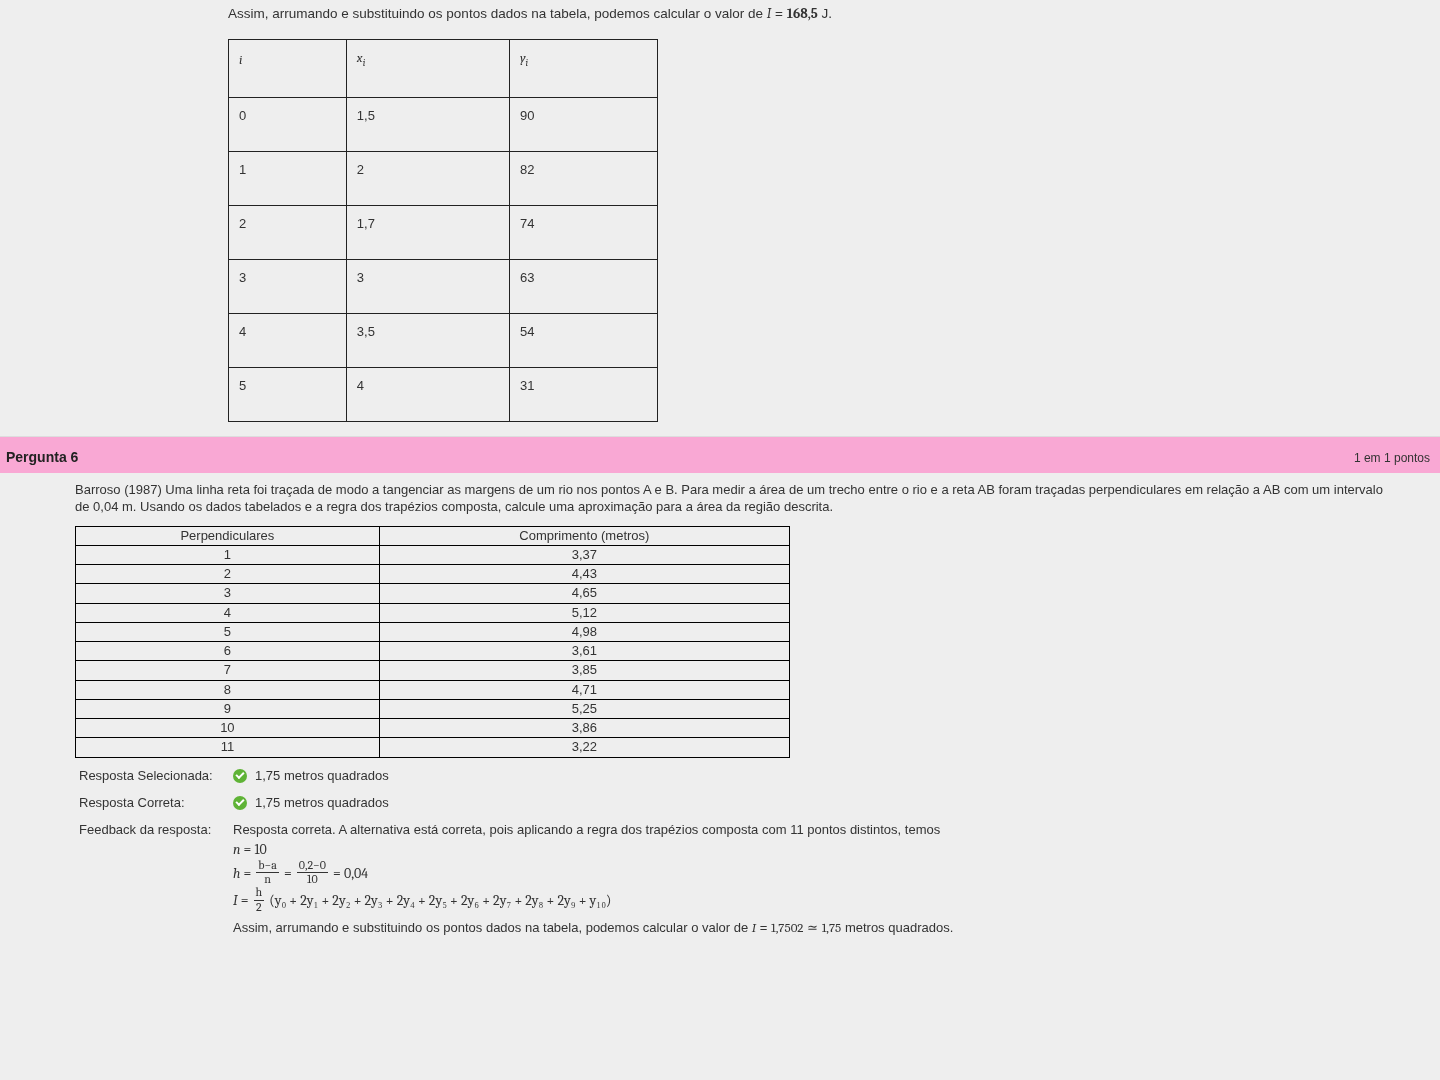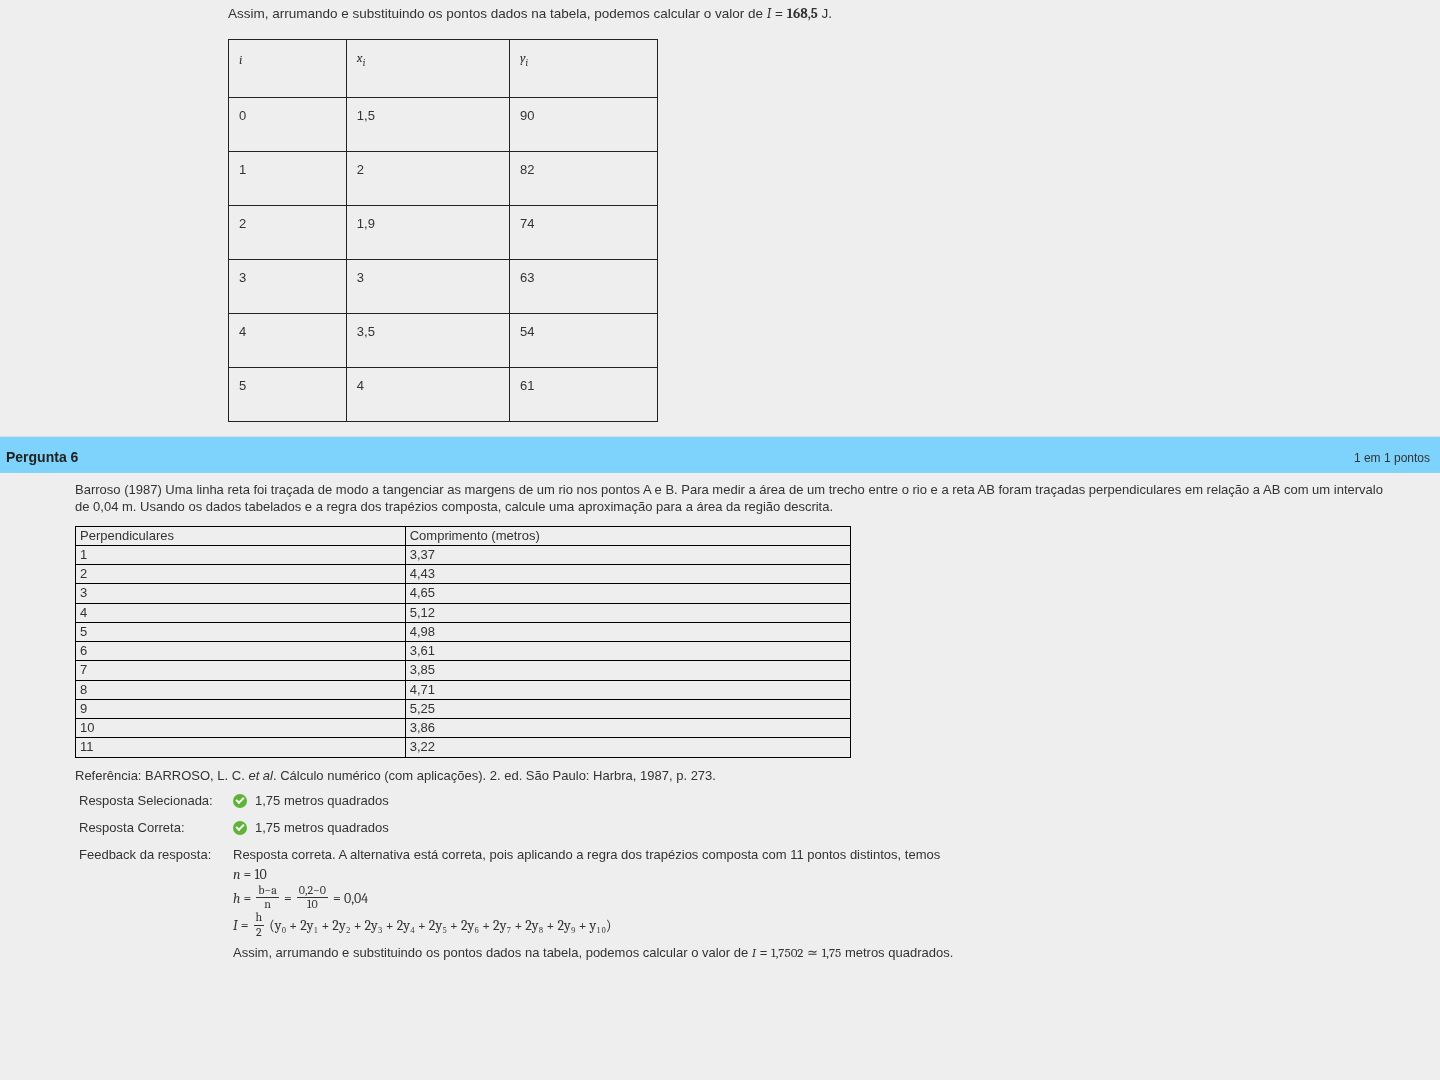--- a/index.html
+++ b/index.html
@@ -32,21 +32,21 @@
     text-align: left;
     font-size: 13px;
     font-weight: normal;
   }
   table.data-table-1 th {
     font-weight: normal;
     font-style: italic;
     font-family: Georgia, Cambria, serif;
   }
   .question-header {
-    background: #7dd3fc;
+    background: #f9a8d4;
     padding: 12px 6px 8px 6px;
     border-top: 1px solid #ddd;
   }
   .question-header-row {
     display: flex;
     justify-content: space-between;
     align-items: baseline;
   }
   .question-title {
     font-weight: 700;
@@ -63,22 +63,23 @@
   }
   .question-text {
     font-size: 13px;
     color: #333;
     line-height: 1.35;
     margin-bottom: 10px;
     max-width: 1320px;
   }
   table.data-table-2 {
     border-collapse: collapse;
-    width: 776px;
+    width: 715px;
     margin-bottom: 10px;
+    text-align: center;
   }
   table.data-table-2 td {
     border: 1px solid #000;
     padding: 1px 4px;
     font-size: 13px;
     line-height: 1.25;
   }
   .reference {
     font-size: 13px;
     color: #333;
@@ -169,37 +170,37 @@
           <td>1,5</td>
           <td>90</td>
         </tr>
     <tr>
           <td>1</td>
           <td>2</td>
           <td>82</td>
         </tr>
     <tr>
           <td>2</td>
-          <td>1,9</td>
+          <td>1,7</td>
           <td>74</td>
         </tr>
     <tr>
           <td>3</td>
           <td>3</td>
           <td>63</td>
         </tr>
     <tr>
           <td>4</td>
           <td>3,5</td>
           <td>54</td>
         </tr>
     <tr>
           <td>5</td>
           <td>4</td>
-          <td>61</td>
+          <td>31</td>
         </tr>
   </tbody>
     </table>
 </div>
 
 <div class="question-header">
   <div class="question-header-row">
     <span class="question-title">Pergunta 6</span>
     <span class="question-points">1 em 1 pontos</span>
   </div>
@@ -254,23 +255,20 @@
           <td>10</td>
           <td>3,86</td>
         </tr>
     <tr>
           <td>11</td>
           <td>3,22</td>
         </tr>
   </tbody>
     </table>
 
-  <div class="reference">
-    <span>Referência: BARROSO, L. C. </span><span class="etal">et al</span><span>. Cálculo numérico (com aplicações). 2. ed. São Paulo: Harbra, 1987, p. 273.</span>
-  </div>
 
   <div class="answer-block">
     <div class="answer-label">Resposta Selecionada:</div>
     <div class="answer-value">
       <span class="check-icon"></span>
       <span>1,75 metros quadrados</span>
     </div>
 
     <div class="answer-label">Resposta Correta:</div>
     <div class="answer-value">

